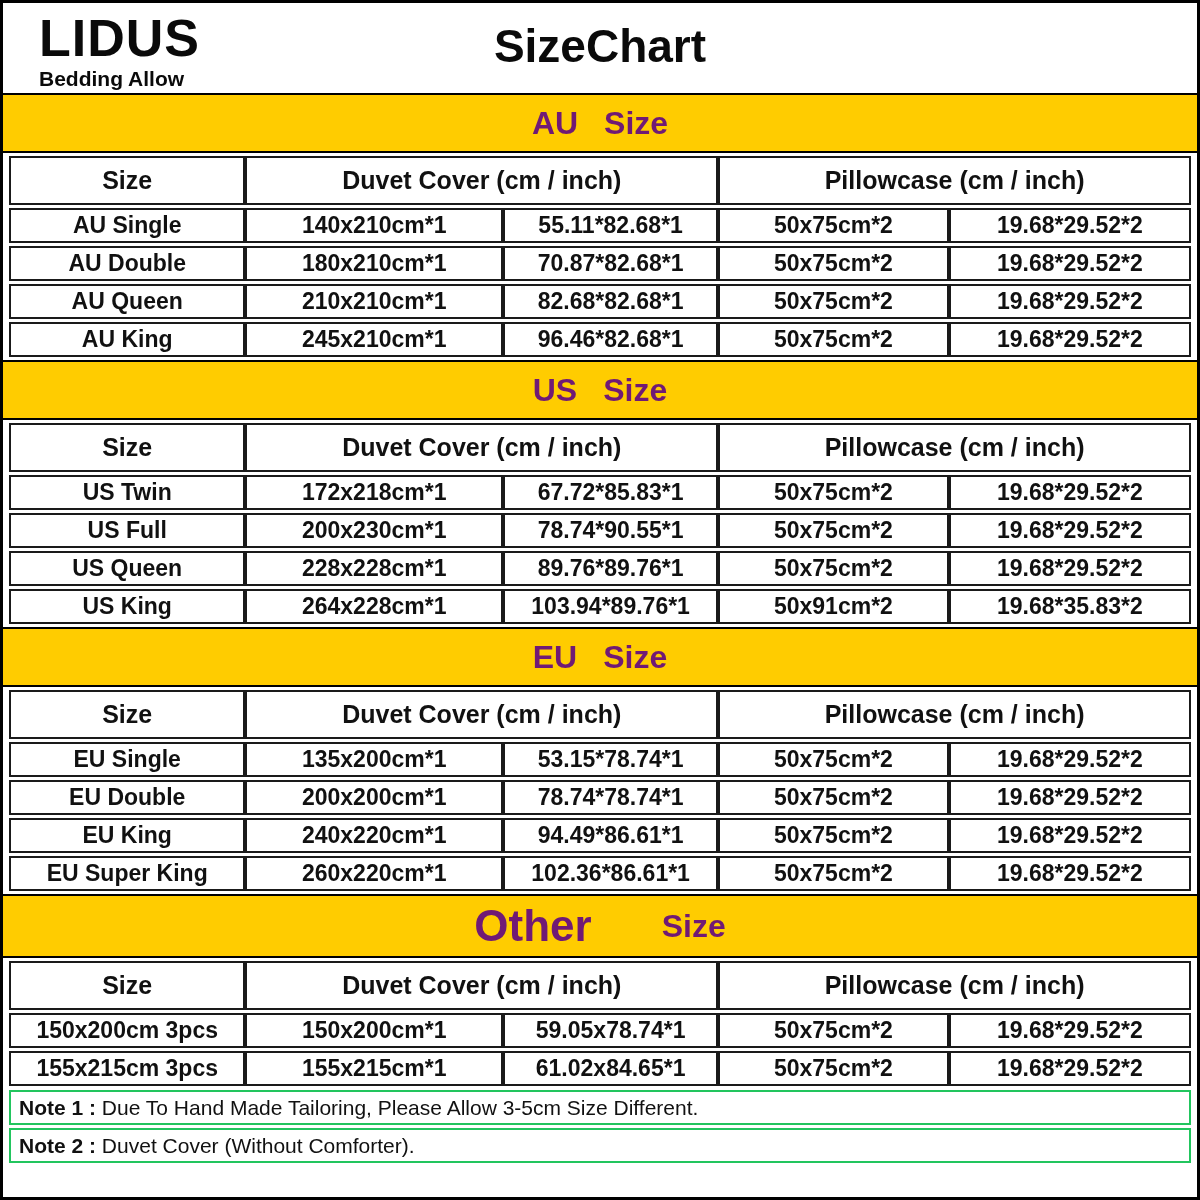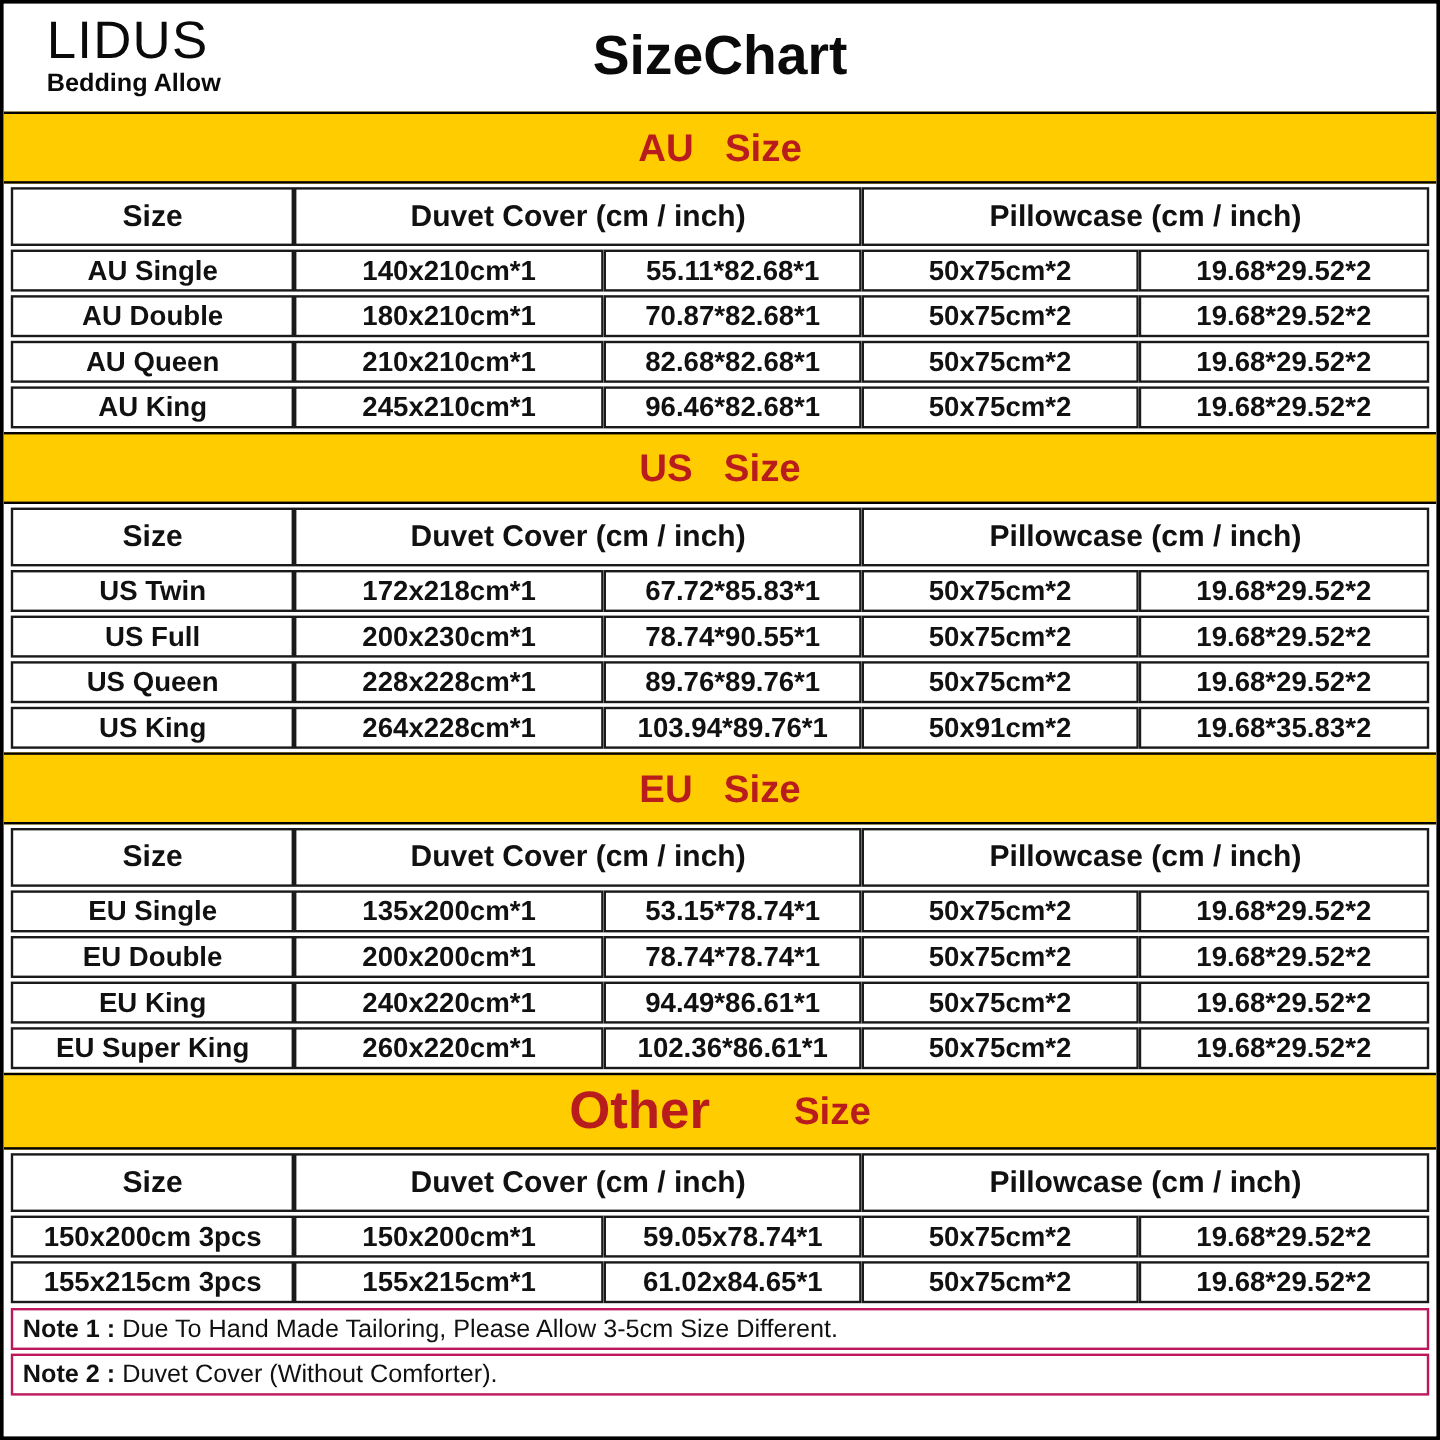--- a/index.html
+++ b/index.html
@@ -4,48 +4,48 @@
 <style>
   html,body { margin:0; padding:0; background:#ffffff; font-family:"Liberation Sans", sans-serif; }
   .page {
     width:1200px; height:1200px; box-sizing:border-box;
     border:3px solid #000; background:#fff;
     display:flex; flex-direction:column; overflow:hidden;
   }
   
   .top-header { position:relative; height:90px; flex:none; }
   .brand { position:absolute; left:36px; top:8px; color:#0a0a0a; }
-  .brand-name { font-size:44px; font-weight:normal; line-height:1.05; letter-spacing:1px; }
+  .brand-name { font-size:52px; font-weight:bold; line-height:1.05; letter-spacing:1px; }
   .brand-sub  { font-size:21px; font-weight:bold; margin-top:1px; }
   .page-title { text-align:center; padding-top:16px; font-size:46px; font-weight:bold; color:#0a0a0a; }
   .title-word + .title-word { }
   
   .band {
     background:#FFCC00; border-top:2px solid #000; border-bottom:2px solid #000;
     height:56px; flex:none; display:flex; align-items:center; justify-content:center;
-    font-weight:bold; font-size:32px; color:#b91c1c;
+    font-weight:bold; font-size:32px; color:#701a75;
   }
   .band-sub { margin-left:26px; }
   .section-other .band { height:60px;gap:44px; }
   .section-other .band-main { font-size:44px; }
   
   table {
     width:calc(100% - 12px); margin:0 6px; flex:none;
     border-collapse:separate; border-spacing:0 3px; table-layout:fixed;
   }
   th, td {
     border:2px solid #1a1a1a; background:#fff; text-align:center;
     font-weight:bold; color:#111; padding:0; overflow:hidden; white-space:nowrap;
   }
   th { font-size:25px; height:45px; }
   td { font-size:23px; height:31px; }
   
   .notes { margin:1px 6px 0 6px; flex:none; }
   .note-row {
-    border:2px solid #be185d; background:#fff; margin-bottom:3px;
+    border:2px solid #22c55e; background:#fff; margin-bottom:3px;
     font-size:21px; color:#111; padding:3px 8px; line-height:1.2;
   }
   .note-label { font-weight:bold; }
   .note-text  { font-weight:normal; }
 </style>
 </head>
 <body>
 
 <div class="page">
 

